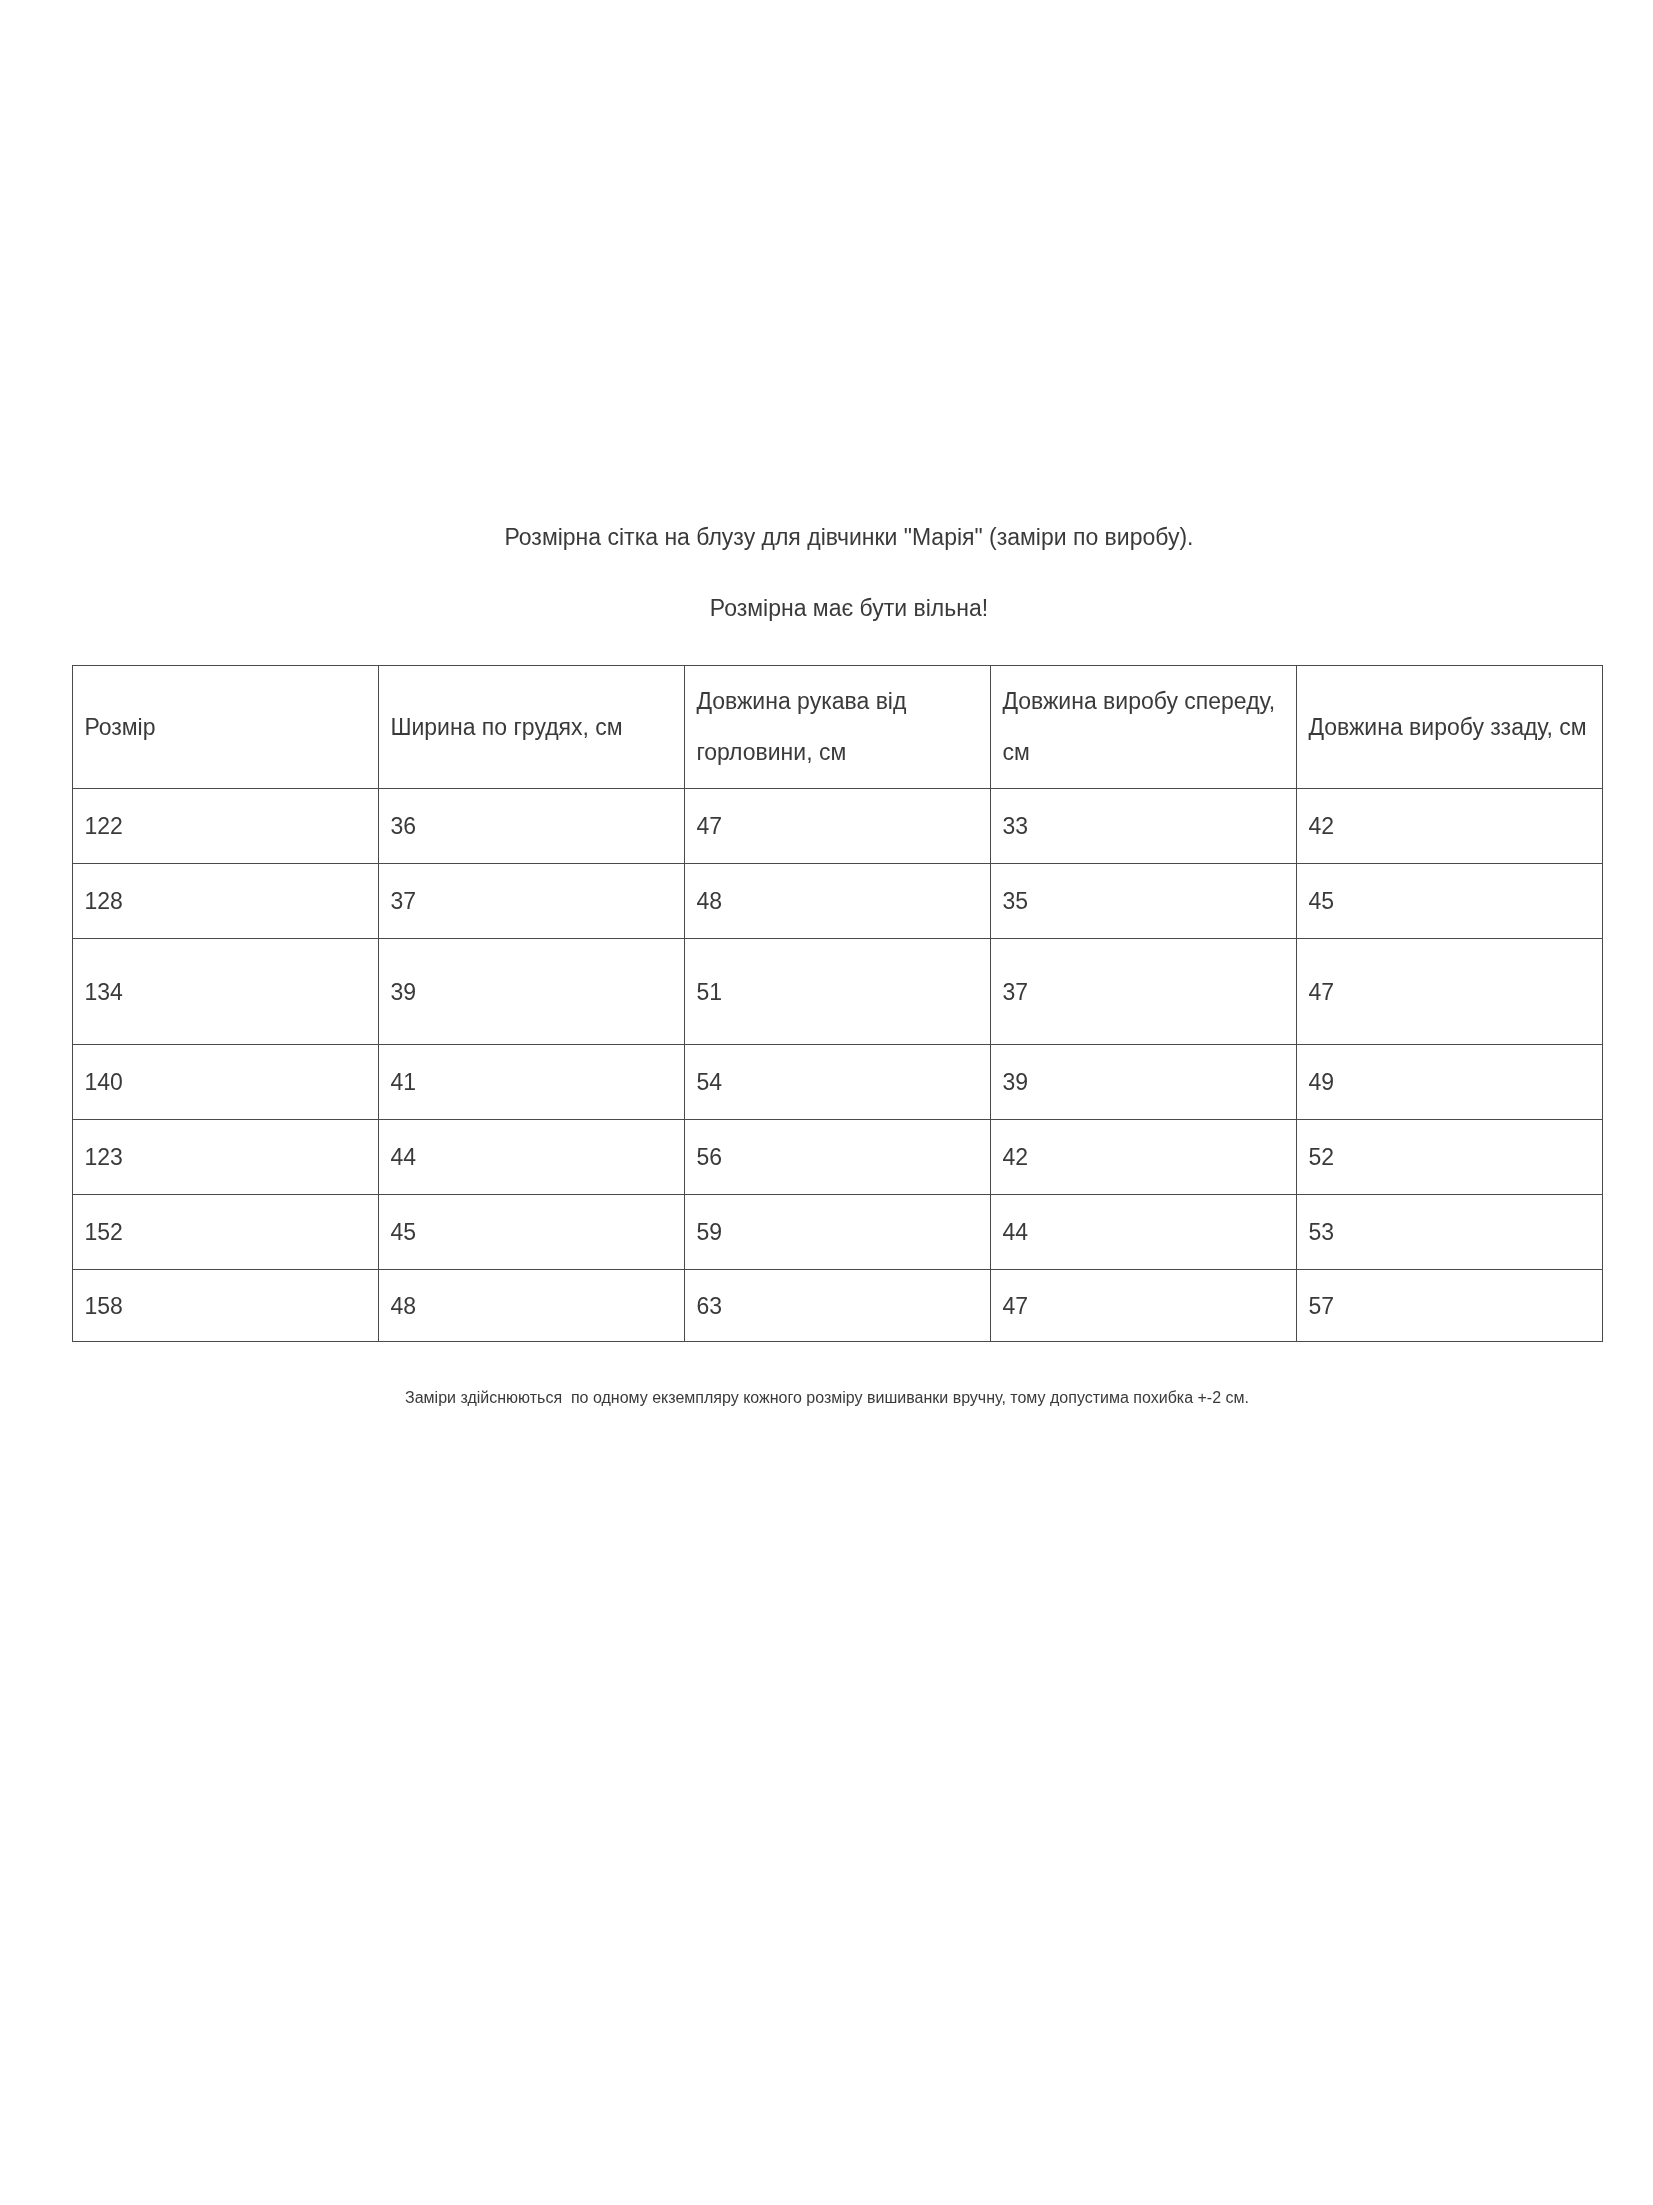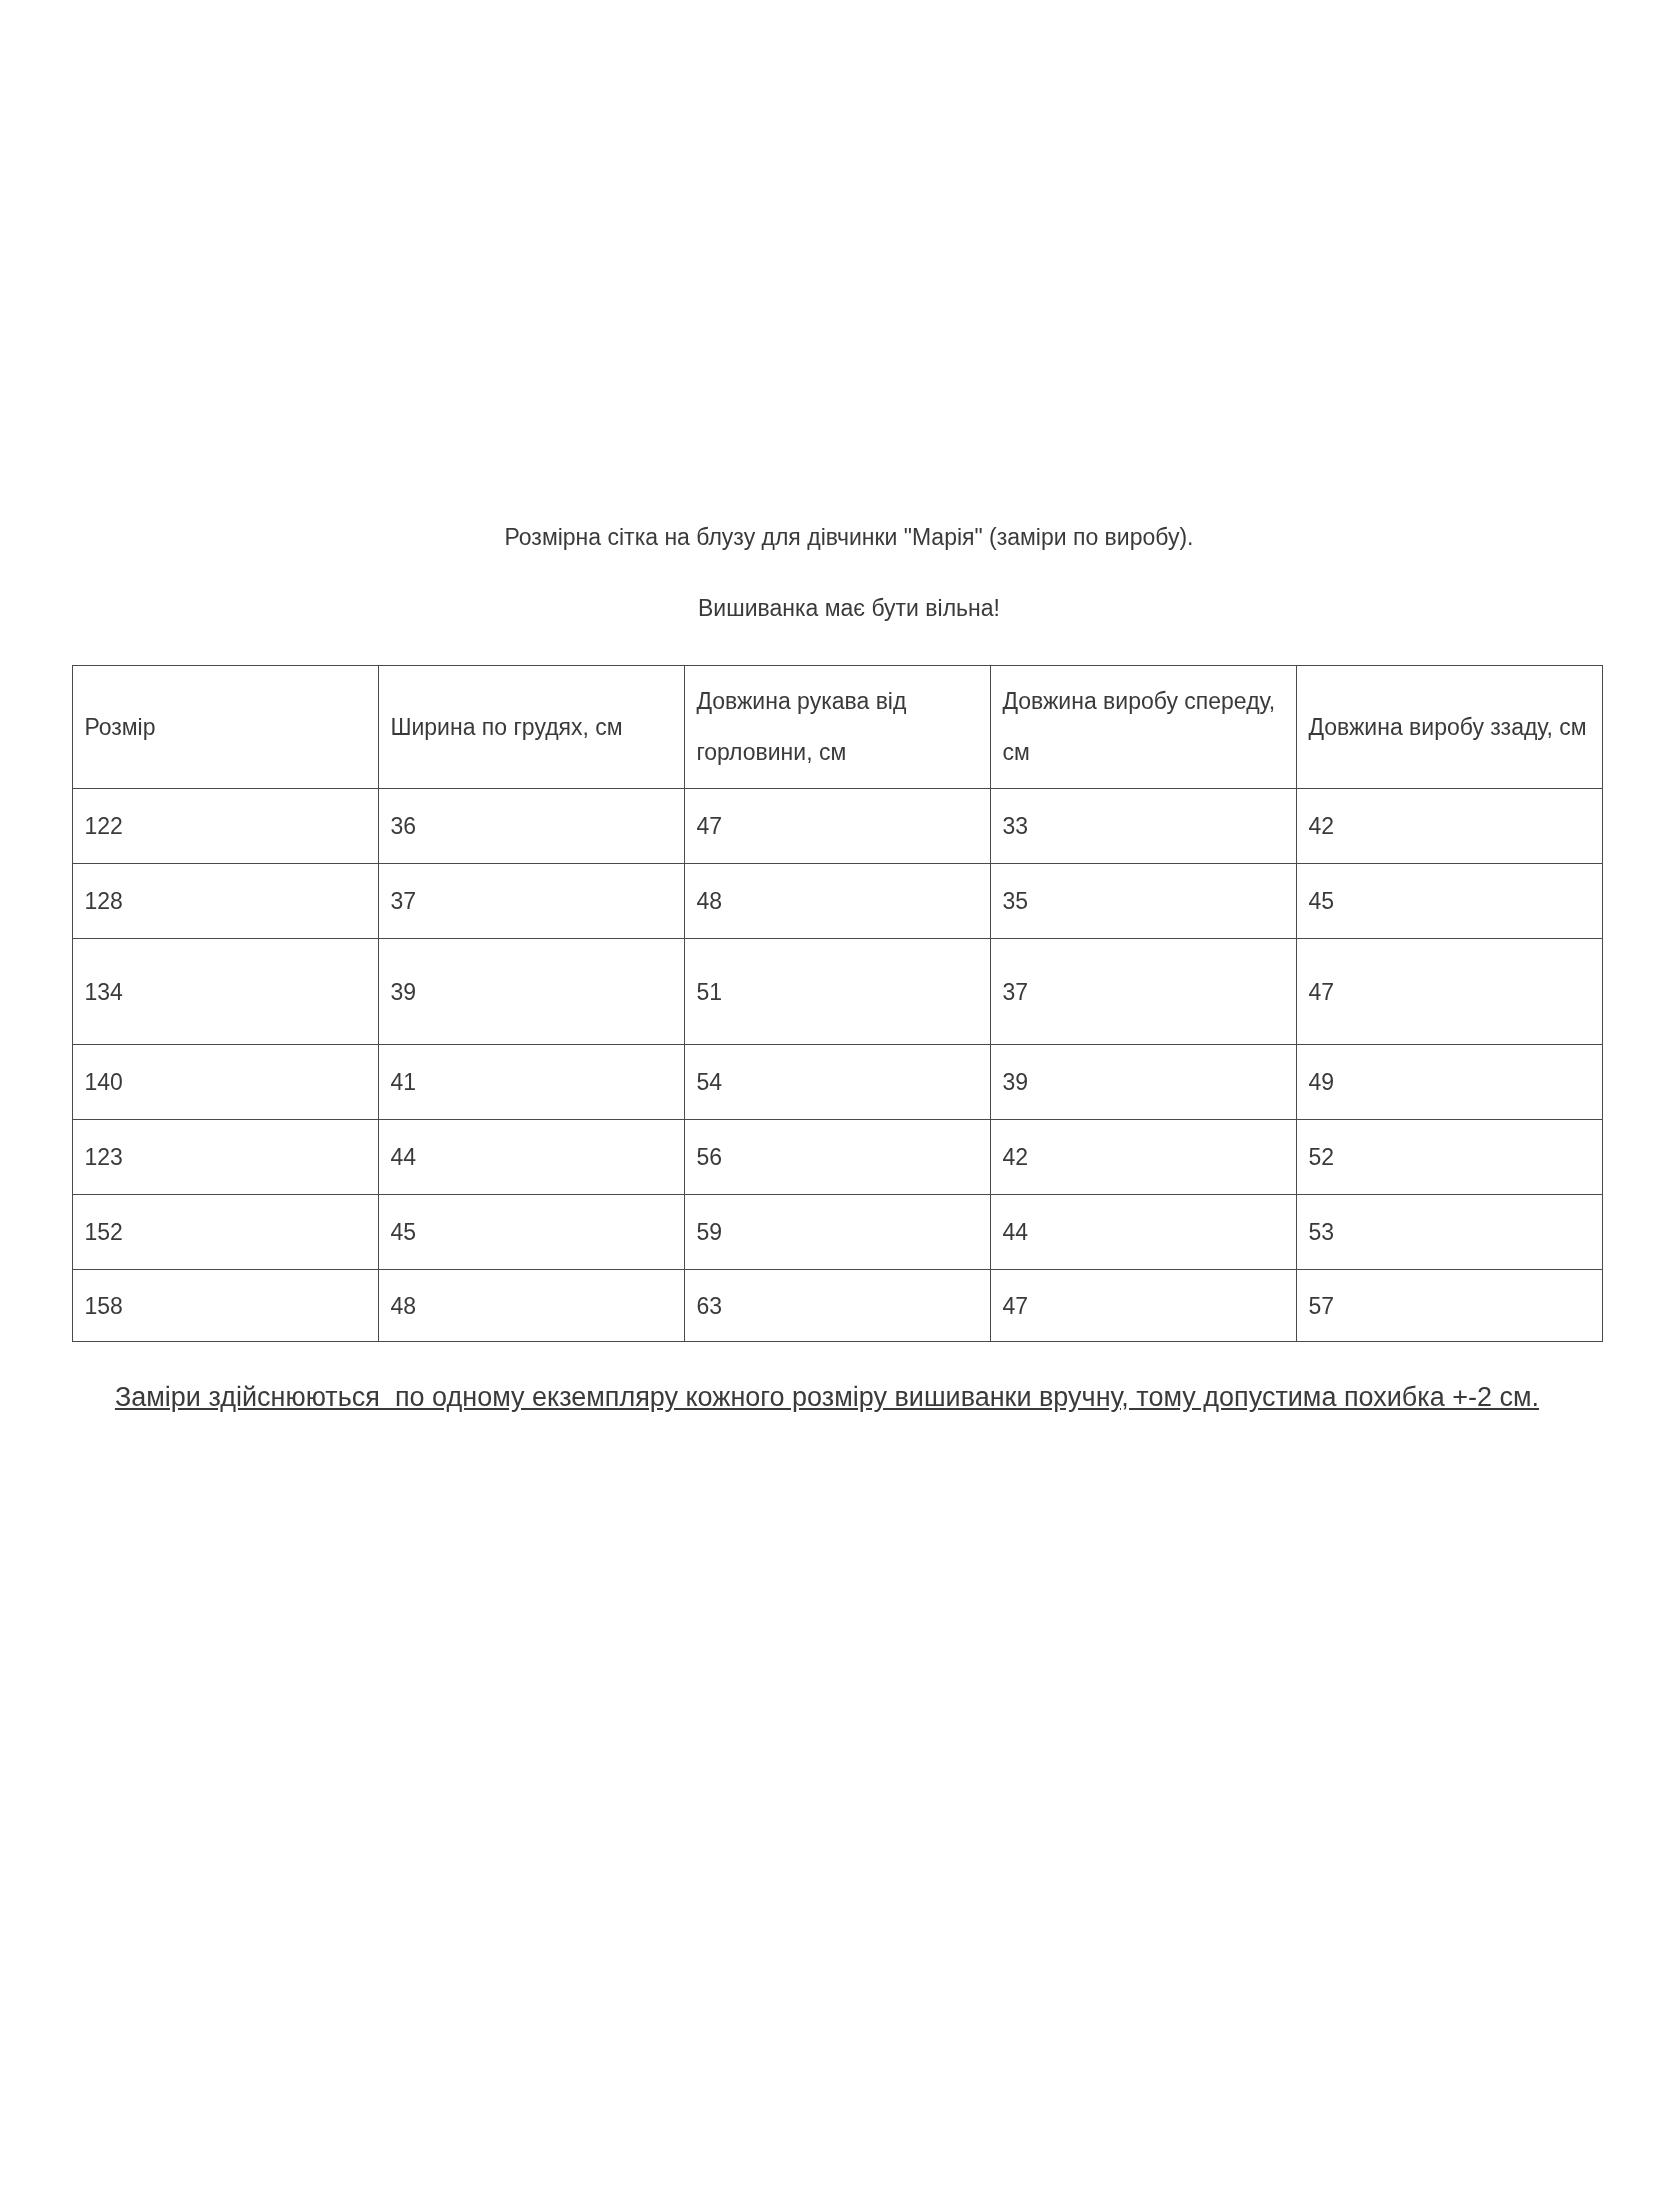--- a/index.html
+++ b/index.html
@@ -45,35 +45,34 @@
   table.size-table thead tr { height: 123px; }
   table.size-table th { line-height: 51px; }
   table.size-table tbody tr { height: 75px; }
   table.size-table tbody tr.row-tall { height: 106px; }
   table.size-table tbody tr.row-last { height: 72px; }
   table.size-table td { line-height: 28px; }
 
   .footer-note {
     margin: 41px auto 0 auto;
     width: 1536px;
-    font-size: 27px;
+    font-size: 16px;
     line-height: 29px;
     text-align: center;
     white-space: pre-wrap;
-    text-decoration: underline;
   }
 </style>
 </head>
 <body>
 
 <div class="page">
 
   <div class="titles">
     <p>Розмірна сітка на блузу для дівчинки "Марія" (заміри по виробу).</p>
-    <p>Вишиванка має бути вільна!</p>
+    <p>Розмірна має бути вільна!</p>
   </div>
 
   <table class="size-table">
     <thead>
       <tr>
         <th>Розмір</th>
         <th>Ширина по грудях, см</th>
         <th>Довжина рукава від горловини, см</th>
         <th>Довжина виробу спереду, см</th>
         <th>Довжина виробу ззаду, см</th>

